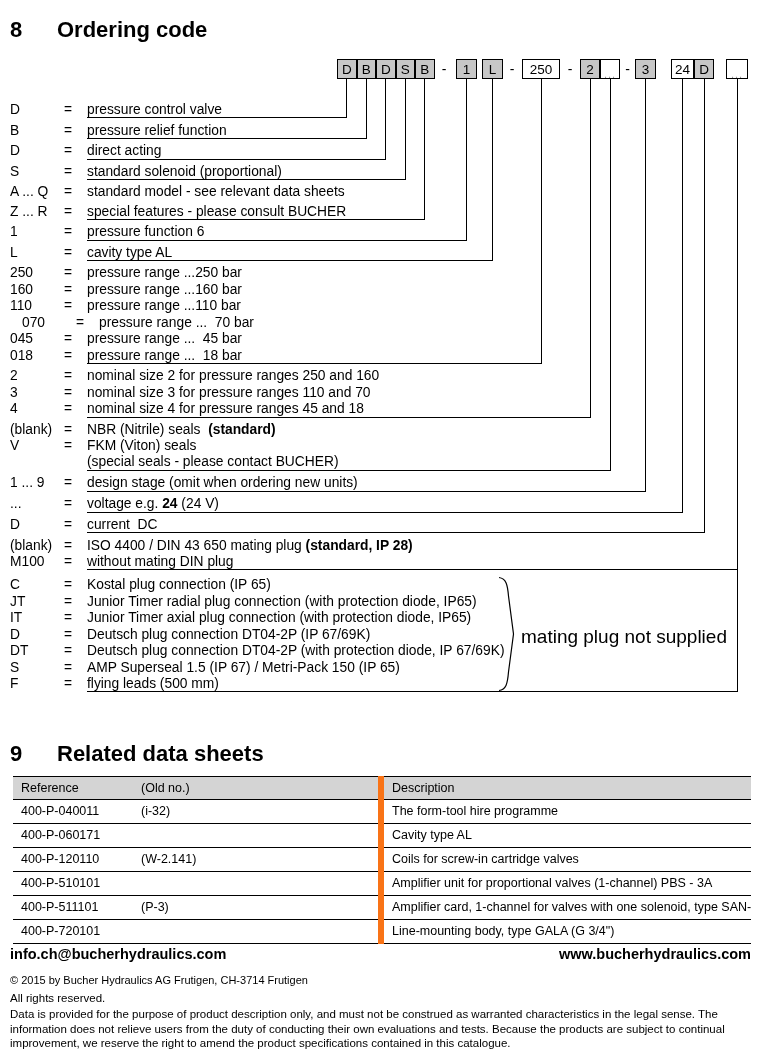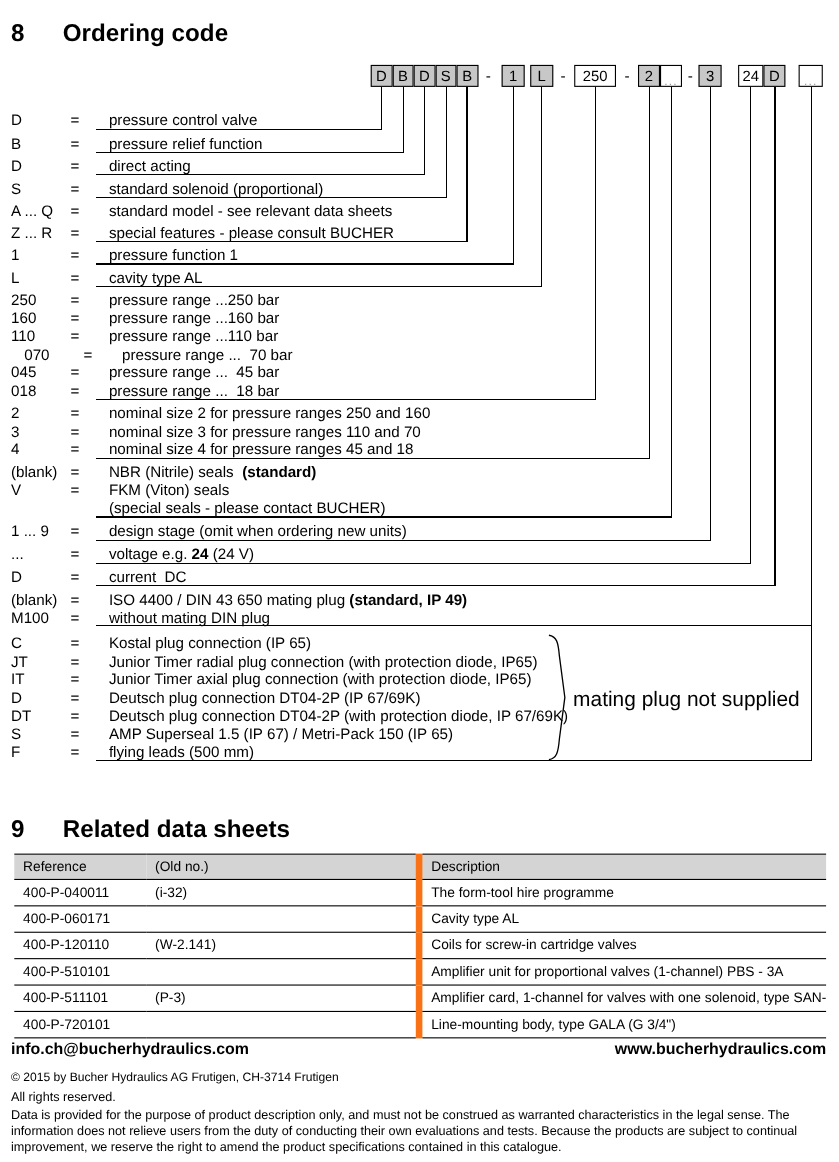--- a/index.html
+++ b/index.html
@@ -14,21 +14,21 @@
        display:flex;align-items:center;justify-content:center;font-size:13.5px;}
   .box.gray{background:var(--box-fill,#c7c7c7);}
   .box.white{background:#fff;}
   .box.muted{align-items:flex-end;}
   .box.muted .blabel{color:var(--muted,#999);font-size:11px;line-height:8px;letter-spacing:1px;}
   .dash{position:absolute;top:59px;height:20px;display:flex;align-items:center;justify-content:center;
         font-size:14px;}
   .coderow{position:absolute;left:0;width:763px;height:16px;font-size:13.8px;line-height:15px;white-space:nowrap;}
   .coderow .lbl{position:absolute;left:10px;}
   .coderow .eq{position:absolute;left:64px;}
-  .coderow .desc{position:absolute;left:99px;}
+  .coderow .desc{position:absolute;left:87px;}
   .coderow b{font-weight:bold;}
   .bracenote{position:absolute;left:521px;top:626px;font-size:19px;}
   #sheetTable{position:absolute;left:13px;top:776px;width:738px;border-collapse:collapse;
               font-size:12.5px;table-layout:fixed;}
   #sheetTable col.c1{width:120px;} #sheetTable col.c2{width:248px;} #sheetTable col.c3{width:370px;}
   #sheetTable th{background:var(--th-bg,#d4d4d4);border-top:1px solid #000;border-bottom:1px solid #000;
                  font-weight:normal;text-align:left;padding:4px 8px 4px;}
   #sheetTable td{border-bottom:1px solid #000;text-align:left;padding:4px 8px 5px;
                  overflow:hidden;white-space:nowrap;}
   #sheetTable th:nth-child(3),#sheetTable td:nth-child(3){border-left:6px solid #f97316;margin-top:12px;}
@@ -150,21 +150,21 @@
           <span class="desc">standard model - see relevant data sheets</span>
         </div>
         <div class="coderow" style="top: 203.5px;">
           <span class="lbl">Z ... R</span>
           <span class="eq">=</span>
           <span class="desc">special features - please consult BUCHER</span>
         </div>
         <div class="coderow" style="top: 224px;">
           <span class="lbl">1</span>
           <span class="eq">=</span>
-          <span class="desc">pressure function 1</span>
+          <span class="desc">pressure function 6</span>
         </div>
         <div class="coderow" style="top: 244.5px;">
           <span class="lbl">L</span>
           <span class="eq">=</span>
           <span class="desc">cavity type AL</span>
         </div>
         <div class="coderow" style="top: 265px;">
           <span class="lbl">250</span>
           <span class="eq">=</span>
           <span class="desc">pressure range ...250 bar</span>
@@ -233,21 +233,21 @@
           <span class="desc">voltage e.g. <b>24</b> (24 V)</span>
         </div>
         <div class="coderow" style="top: 516.5px;">
           <span class="lbl">D</span>
           <span class="eq">=</span>
           <span class="desc">current&nbsp; DC</span>
         </div>
         <div class="coderow" style="top: 537.5px;">
           <span class="lbl">(blank)</span>
           <span class="eq">=</span>
-          <span class="desc">ISO 4400 / DIN 43 650 mating plug <b>(standard, IP 49)</b></span>
+          <span class="desc">ISO 4400 / DIN 43 650 mating plug <b>(standard, IP 28)</b></span>
         </div>
         <div class="coderow" style="top: 553.5px; text-align: right;">
           <span class="lbl">M100</span>
           <span class="eq">=</span>
           <span class="desc">without mating DIN plug</span>
         </div>
         <div class="coderow" style="top: 577px;">
           <span class="lbl">C</span>
           <span class="eq">=</span>
           <span class="desc">Kostal plug connection (IP 65)</span>

